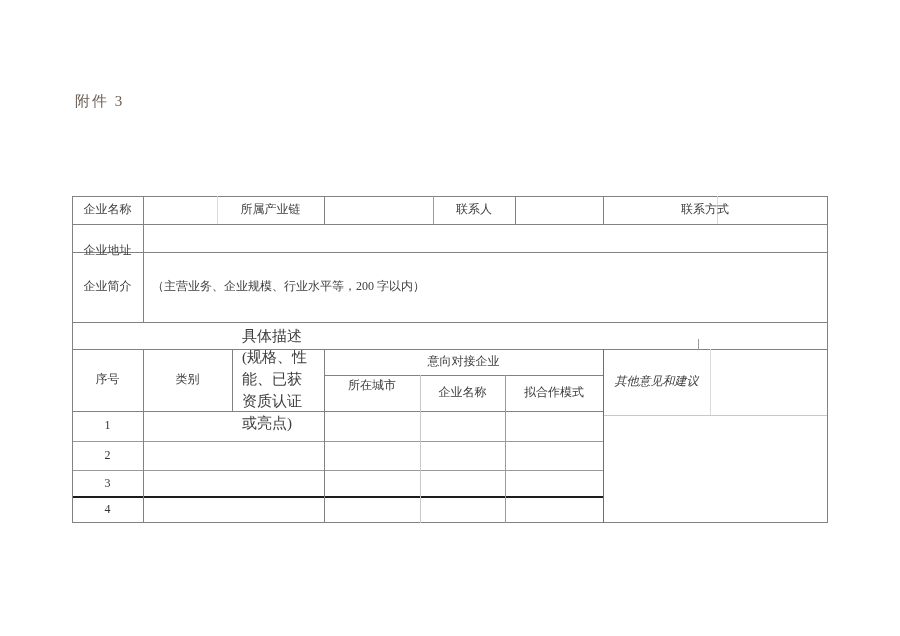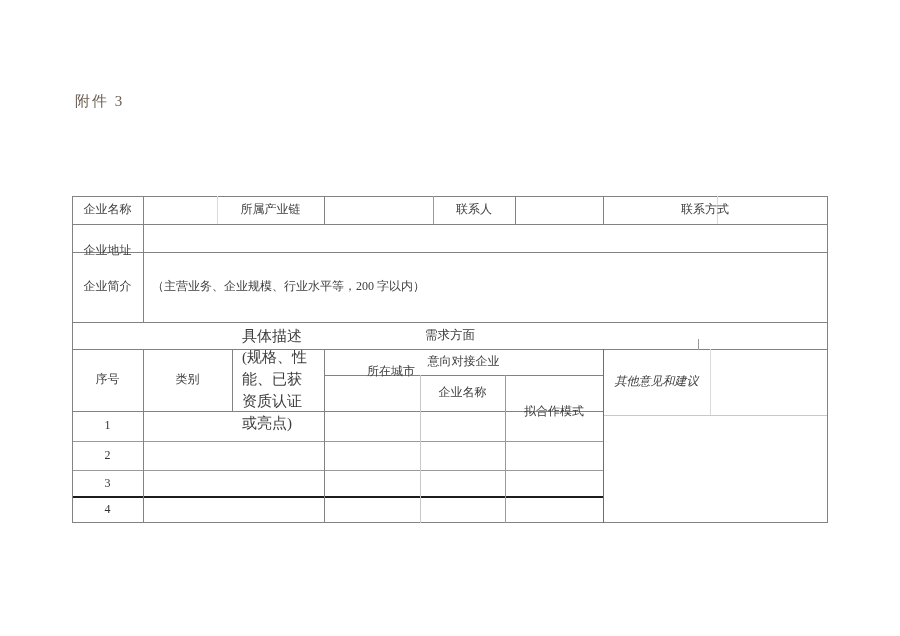--- a/index.html
+++ b/index.html
@@ -87,29 +87,28 @@
   <div class="cell" style="left:515px;top:196px;width:88px;height:28px;"></div>
   <div class="txt" style="left:603px;top:196px;width:114px;height:28px;margin-left:45px;">联系方式</div>
   <div class="cell" style="left:717px;top:196px;width:110px;height:28px;"></div>
 
   <div class="txt" style="left:72px;top:237px;width:71px;height:28px;">企业地址</div>
   <div class="cell" style="left:143px;top:224px;width:684px;height:28px;"></div>
 
   <div class="txt" style="left:72px;top:252px;width:71px;height:70px;">企业简介</div>
   <div class="txt left" style="left:143px;top:252px;width:600px;height:70px;padding-left:9px;">（主营业务、企业规模、行业水平等，200 字以内）</div>
 
-  <div class="txt" style="left:72px;top:322px;width:756px;height:27px;font-size:12.5px;">需求方面</div>
 
   <div class="txt" style="left:72px;top:349px;width:71px;height:62px;">序号</div>
   <div class="txt" style="left:143px;top:349px;width:89px;height:62px;">类别</div>
   <div class="txt wrap desc" style="left:232px;top:349px;width:92px;height:62px;">具体描述(规格、性能、已获资质认证或亮点)</div>
   <div class="txt" style="left:324px;top:349px;width:279px;height:26px;">意向对接企业</div>
-  <div class="txt" style="left:324px;top:354px;width:96px;height:36px;padding-left:19px;">所在城市</div>
+  <div class="txt" style="left:324px;top:368px;width:96px;height:36px;">所在城市</div>
   <div class="txt" style="left:420px;top:375px;width:85px;height:36px;">企业名称</div>
-  <div class="txt" style="left:505px;top:395px;width:98px;height:36px;font-family:Liberation Mono, monospace;">拟合作模式</div>
+  <div class="txt" style="left:505px;top:375px;width:98px;height:36px;">拟合作模式</div>
   <div class="txt" style="left:603px;top:349px;width:107px;height:66px;font-style:italic;">其他意见和建议</div>
 
   <div class="txt num" style="left:72px;top:411px;width:71px;height:30px;">1</div>
   <div class="txt num" style="left:72px;top:441px;width:71px;height:29px;">2</div>
   <div class="txt num" style="left:72px;top:470px;width:71px;height:27px;">3</div>
   <div class="txt num" style="left:72px;top:497px;width:71px;height:25px;">4</div>
 
   <div class="cell" style="left:143px;top:411px;width:181px;height:30px;"></div>
   <div class="cell" style="left:324px;top:411px;width:96px;height:30px;"></div>
   <div class="cell" style="left:420px;top:411px;width:85px;height:30px;"></div>

